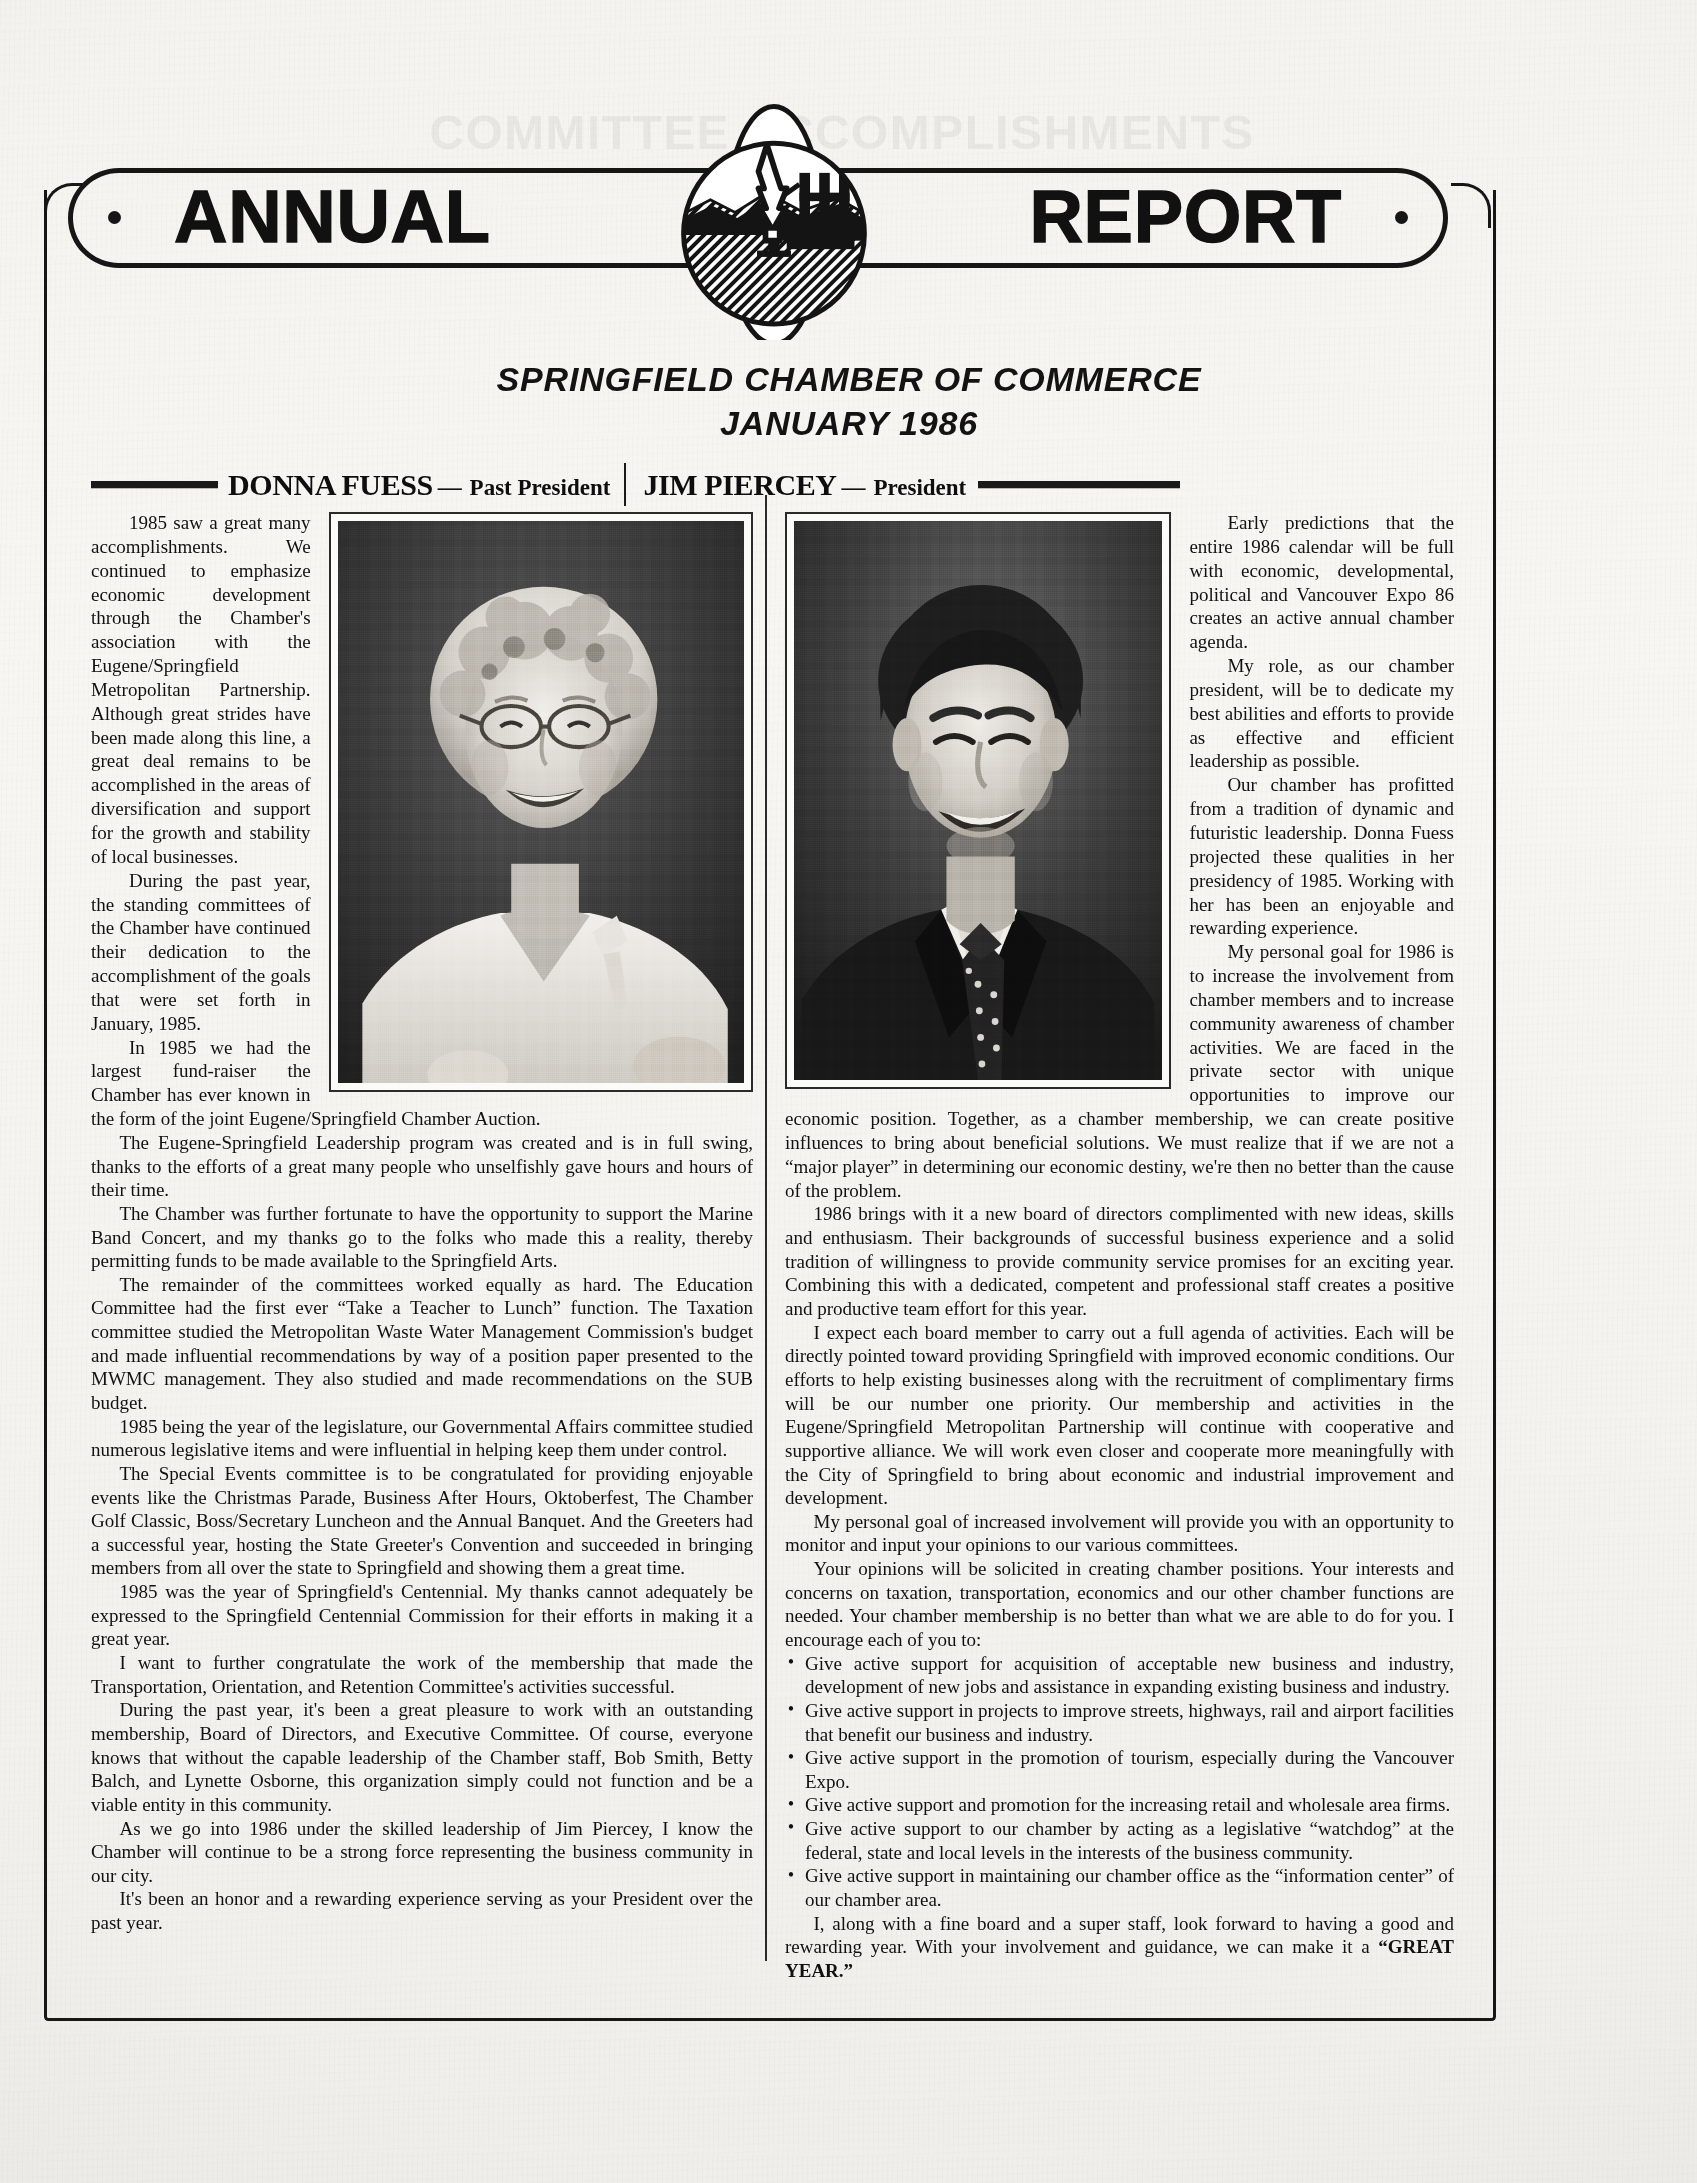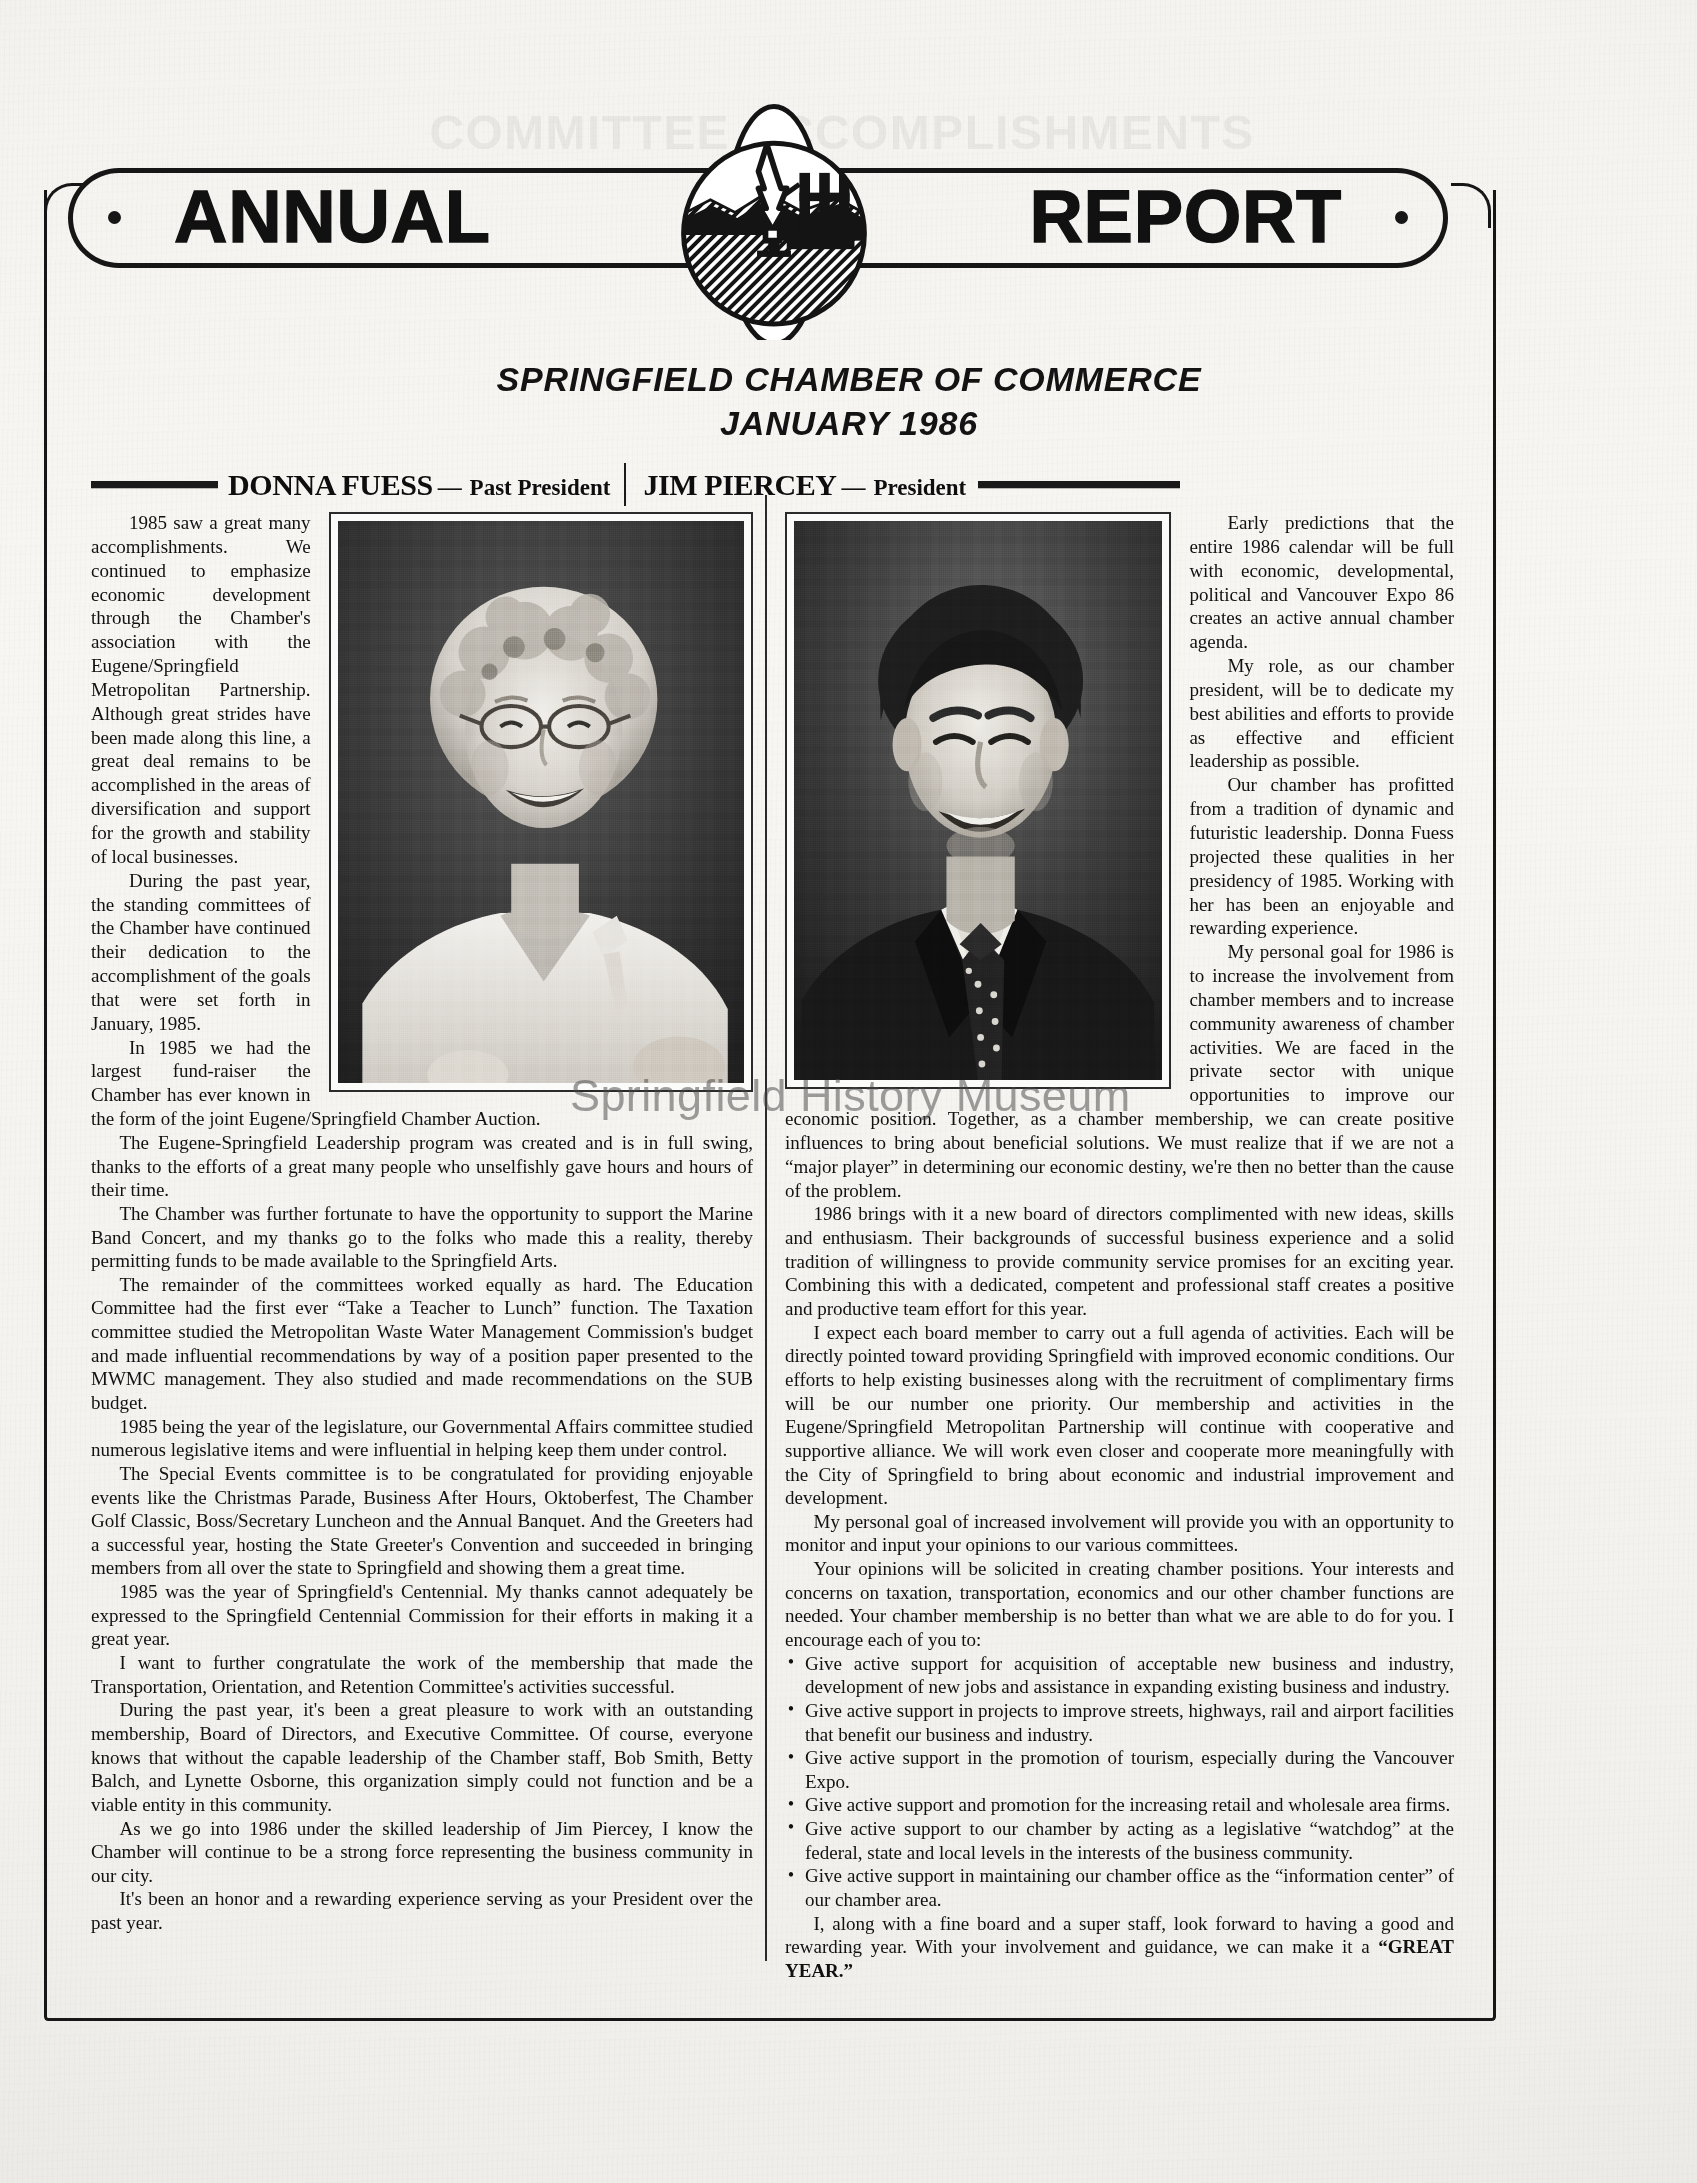--- a/index.html
+++ b/index.html
@@ -626,16 +626,15 @@
       <li>Give active support and promotion for the increasing retail and wholesale area firms.</li>
       <li>Give active support to our chamber by acting as a legislative “watchdog” at the federal, state and local levels in the interests of the business community.</li>
       <li>Give active support in maintaining our chamber office as the “information center” of our chamber area.</li>
     </ul>
 
     <p class="closing-para"><span>I, along with a fine board and a super staff, look forward to having a good and rewarding year. With your involvement and guidance, we can make it a </span><strong>“GREAT YEAR.”</strong></p>
   </div>
 
   <div id="scan-vignette"></div>
 
-  <div id="watermark">Springfield History Museum</div>
 
 </div>
 
 
 </body></html>

